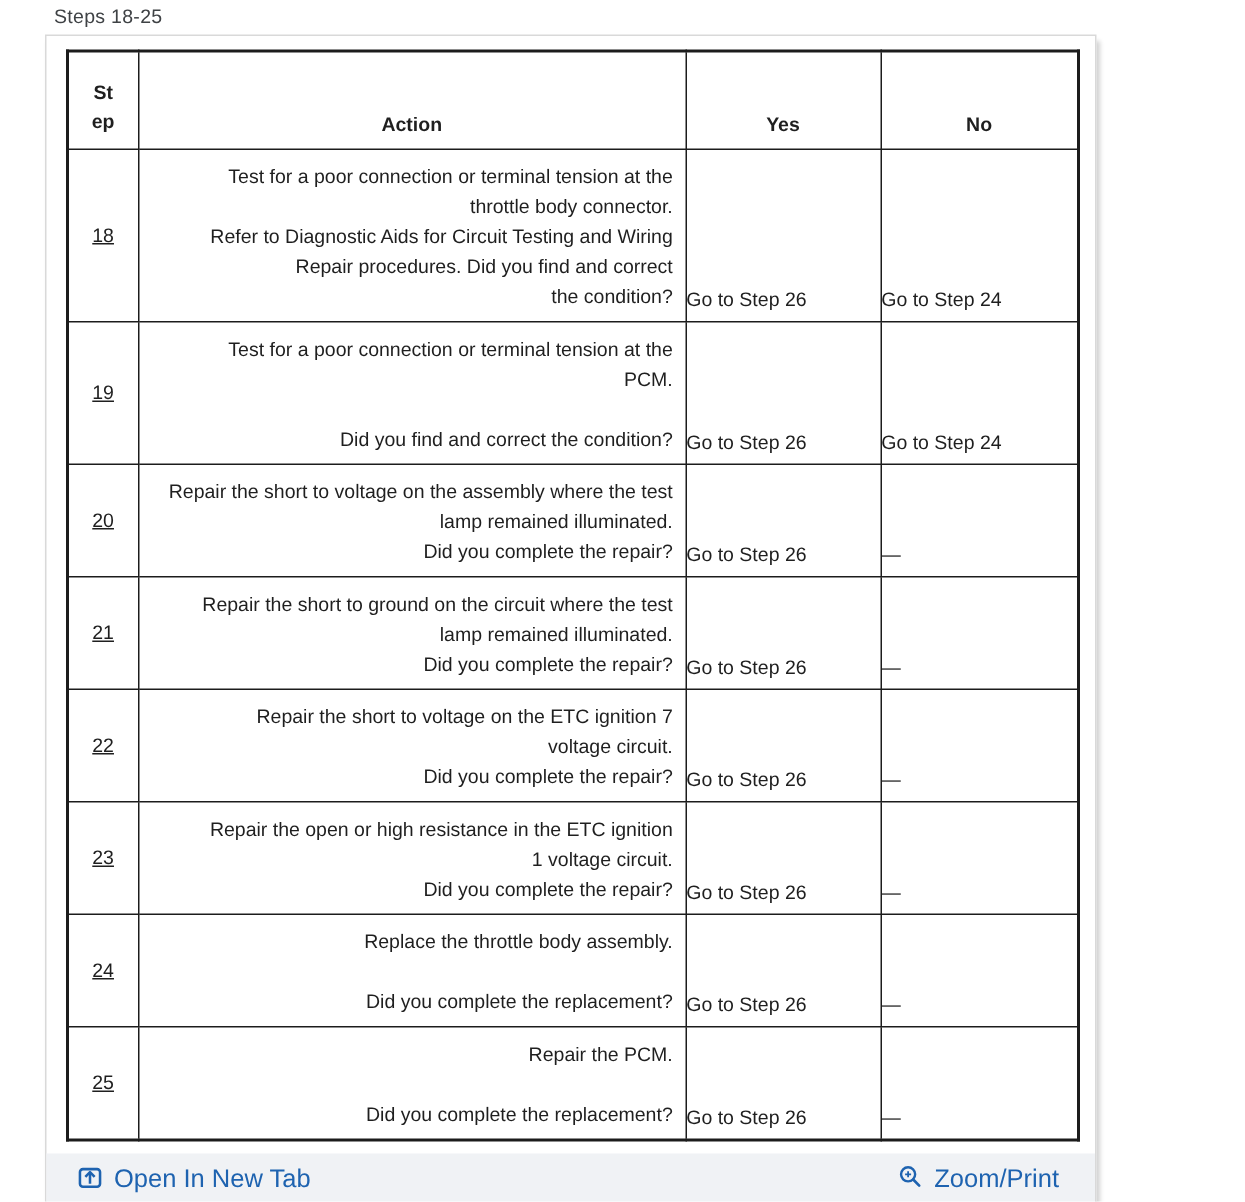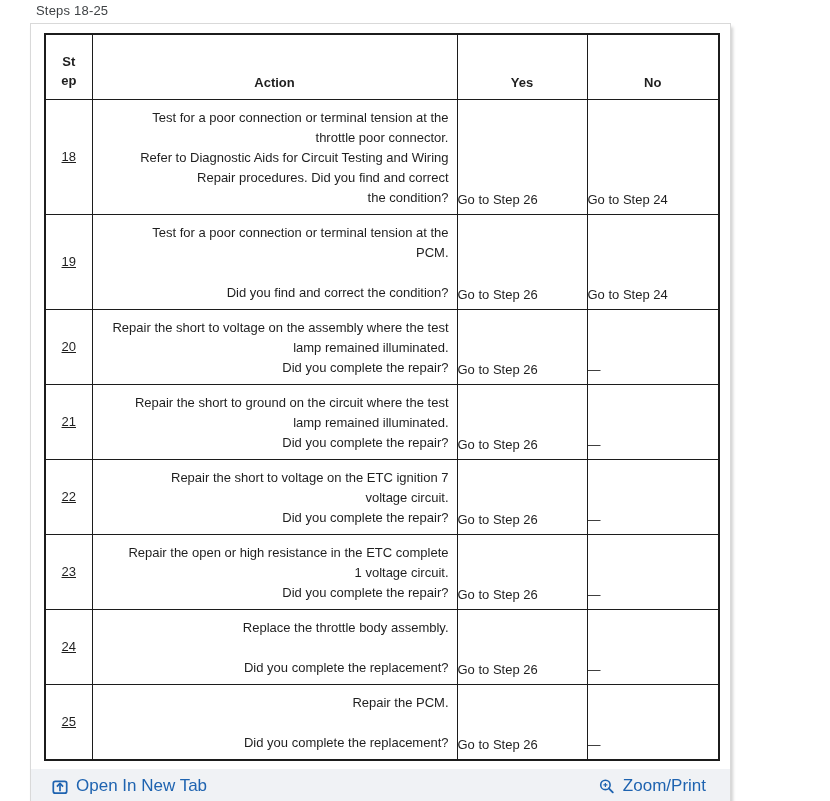--- a/index.html
+++ b/index.html
@@ -13,21 +13,21 @@
   th, td { border:1.5px solid #1c1c1c; color:#1f1f1f; font-size:13px;text-align:right; }
   th { font-weight:bold; text-align:center; vertical-align:bottom;
        height:65px; padding:4px 4px 9px 4px; }
   .th-step { white-space:pre-line; line-height:19px; }
   .step-cell { text-align:center; vertical-align:middle;text-decoration:underline; }
   .action-cell { vertical-align:top; padding:8px 8px 6px 10px; }
   .al { line-height:20px; min-height:20px; }
   .yes-cell, .no-cell { text-align:left; vertical-align:bottom; padding-bottom:7px; }
   .footer { display:flex; justify-content:space-between; align-items:center;
             height:35px; background:#f0f2f5; padding:0 24px 0 20px; }
-  .flink { display:flex; align-items:flex-end; gap:7px; text-decoration:none;
+  .flink { display:flex; align-items:flex-start; gap:7px; text-decoration:none;
            color:#1e63b0; font-size:17px; cursor:pointer; }
   .flink svg { display:block; }
 </style>
 </head>
 <body>
 
 <div class="title">Steps 18-25</div>
 
 <div class="panel">
   <div class="table-wrap">
@@ -45,21 +45,21 @@
           <th>Action</th>
           <th>Yes</th>
           <th>No</th>
         </tr>
       </thead>
       <tbody>
           <tr>
     <td class="step-cell">18</td>
     <td class="action-cell">
               <div class="al">Test for a poor connection or terminal tension at the</div>
-              <div class="al">throttle poor connector.</div>
+              <div class="al">throttle body connector.</div>
               <div class="al">Refer to Diagnostic Aids for Circuit Testing and Wiring</div>
               <div class="al">Repair procedures. Did you find and correct</div>
               <div class="al">the condition?</div>
             </td>
     <td class="yes-cell">Go to Step 26</td>
     <td class="no-cell">Go to Step 24</td>
   </tr>
           <tr>
     <td class="step-cell">19</td>
     <td class="action-cell">
@@ -97,21 +97,21 @@
               <div class="al">Repair the short to voltage on the ETC ignition 7</div>
               <div class="al">voltage circuit.</div>
               <div class="al">Did you complete the repair?</div>
             </td>
     <td class="yes-cell">Go to Step 26</td>
     <td class="no-cell">—</td>
   </tr>
           <tr>
     <td class="step-cell">23</td>
     <td class="action-cell">
-              <div class="al">Repair the open or high resistance in the ETC complete</div>
+              <div class="al">Repair the open or high resistance in the ETC ignition</div>
               <div class="al">1 voltage circuit.</div>
               <div class="al">Did you complete the repair?</div>
             </td>
     <td class="yes-cell">Go to Step 26</td>
     <td class="no-cell">—</td>
   </tr>
           <tr>
     <td class="step-cell">24</td>
     <td class="action-cell">
               <div class="al">Replace the throttle body assembly.</div>

